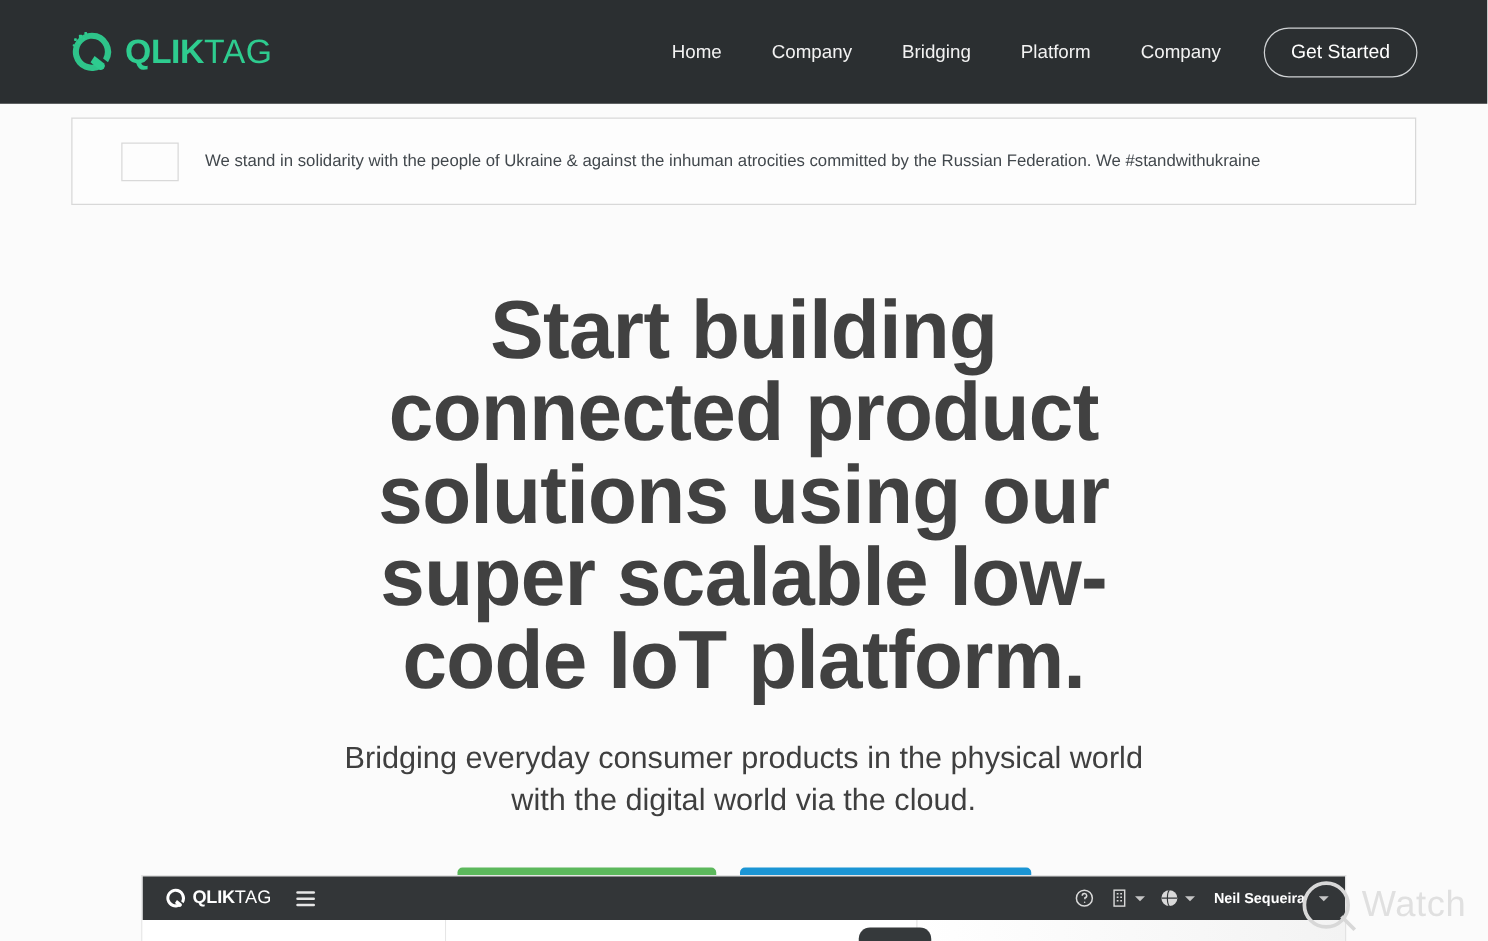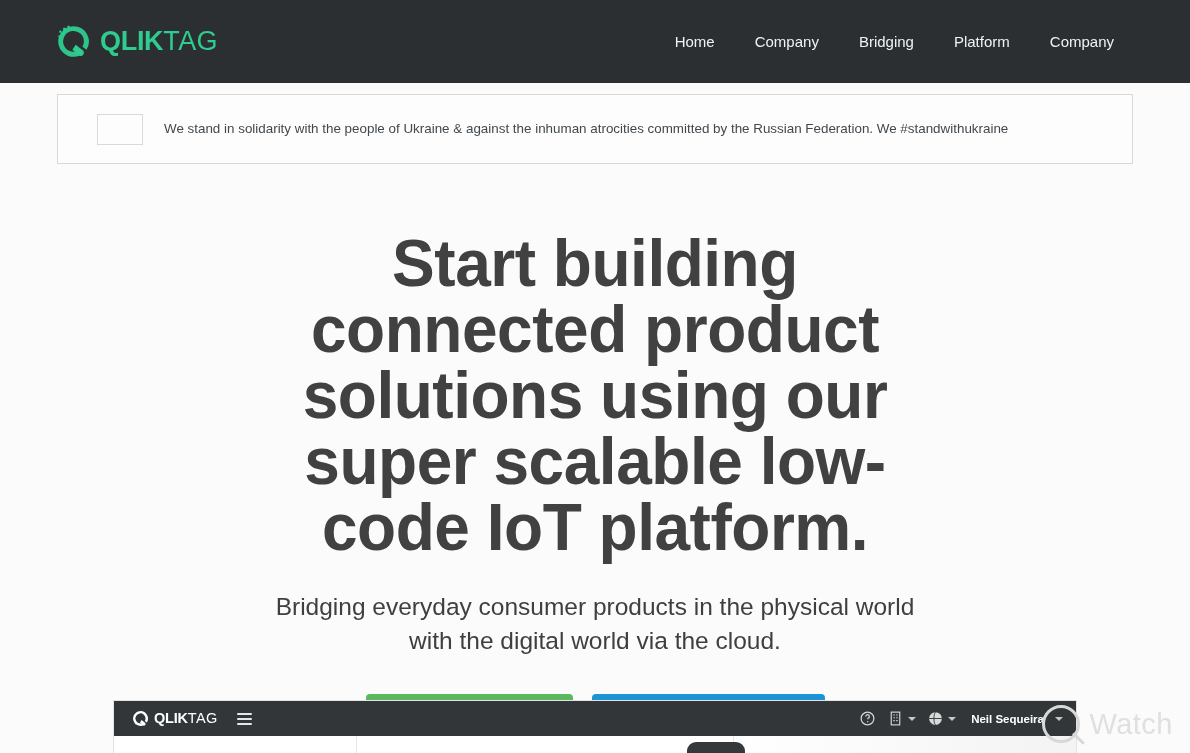--- a/index.html
+++ b/index.html
@@ -341,20 +341,21 @@
         <span class="w-light">TAG</span>
     </span>
   </div>
 
   <nav class="main-nav">
     <a class="nav-link" href="#">Home</a>
     <a class="nav-link" href="#">Company</a>
     <a class="nav-link" href="#">Bridging</a>
     <a class="nav-link" href="#">Platform</a>
     <a class="nav-link" href="#">Company</a>
+    <button class="nav-cta">Get Started</button>
   </nav>
 </header>
 
 <div class="banner-wrap">
   <div class="solidarity-banner">
     <span class="flag">
       <span class="flag-top"></span>
       <span class="flag-bottom"></span>
     </span>
     <span class="banner-text">We stand in solidarity with the people of Ukraine &amp; against the inhuman atrocities committed by the Russian Federation. We #standwithukraine</span>

